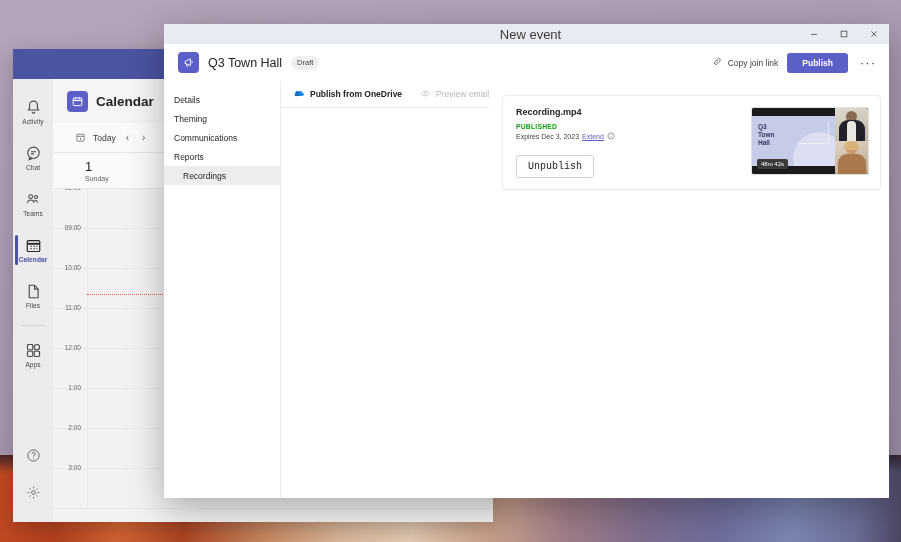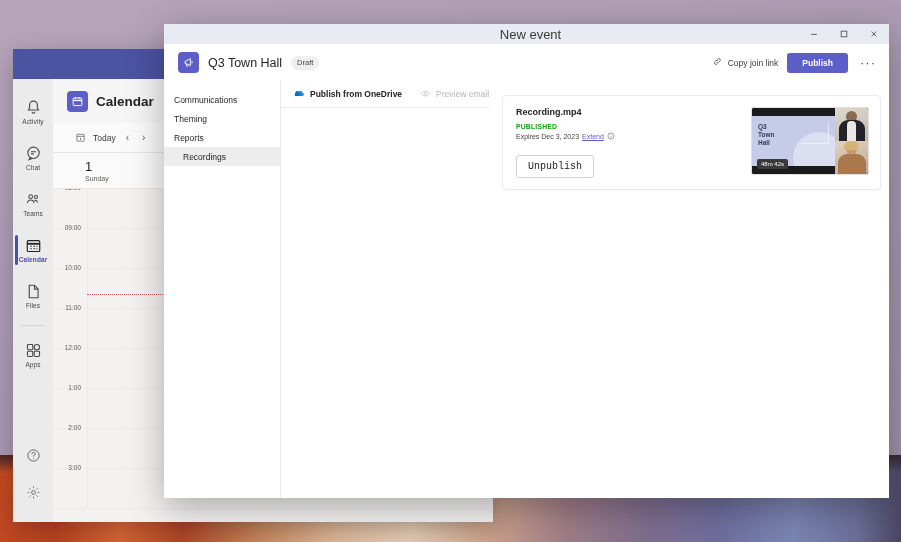--- a/index.html
+++ b/index.html
@@ -435,24 +435,27 @@
         </span>
         <button id="publish-button">Publish</button>
         <span id="overflow-button">···</span>
       </div>
     </div>
 
     <div id="dialog-body">
 
       <div id="dialog-nav">
         <div class="nav-item">
-          <span>Communications</span>
+          <span>Details</span>
         </div>
         <div class="nav-item">
           <span>Theming</span>
+        </div>
+        <div class="nav-item">
+          <span>Communications</span>
         </div>
         <div class="nav-item">
           <span>Reports</span>
         </div>
         <div class="nav-item active">
           <span>Recordings</span>
         </div>
       </div>
 
       <div id="dialog-content">

